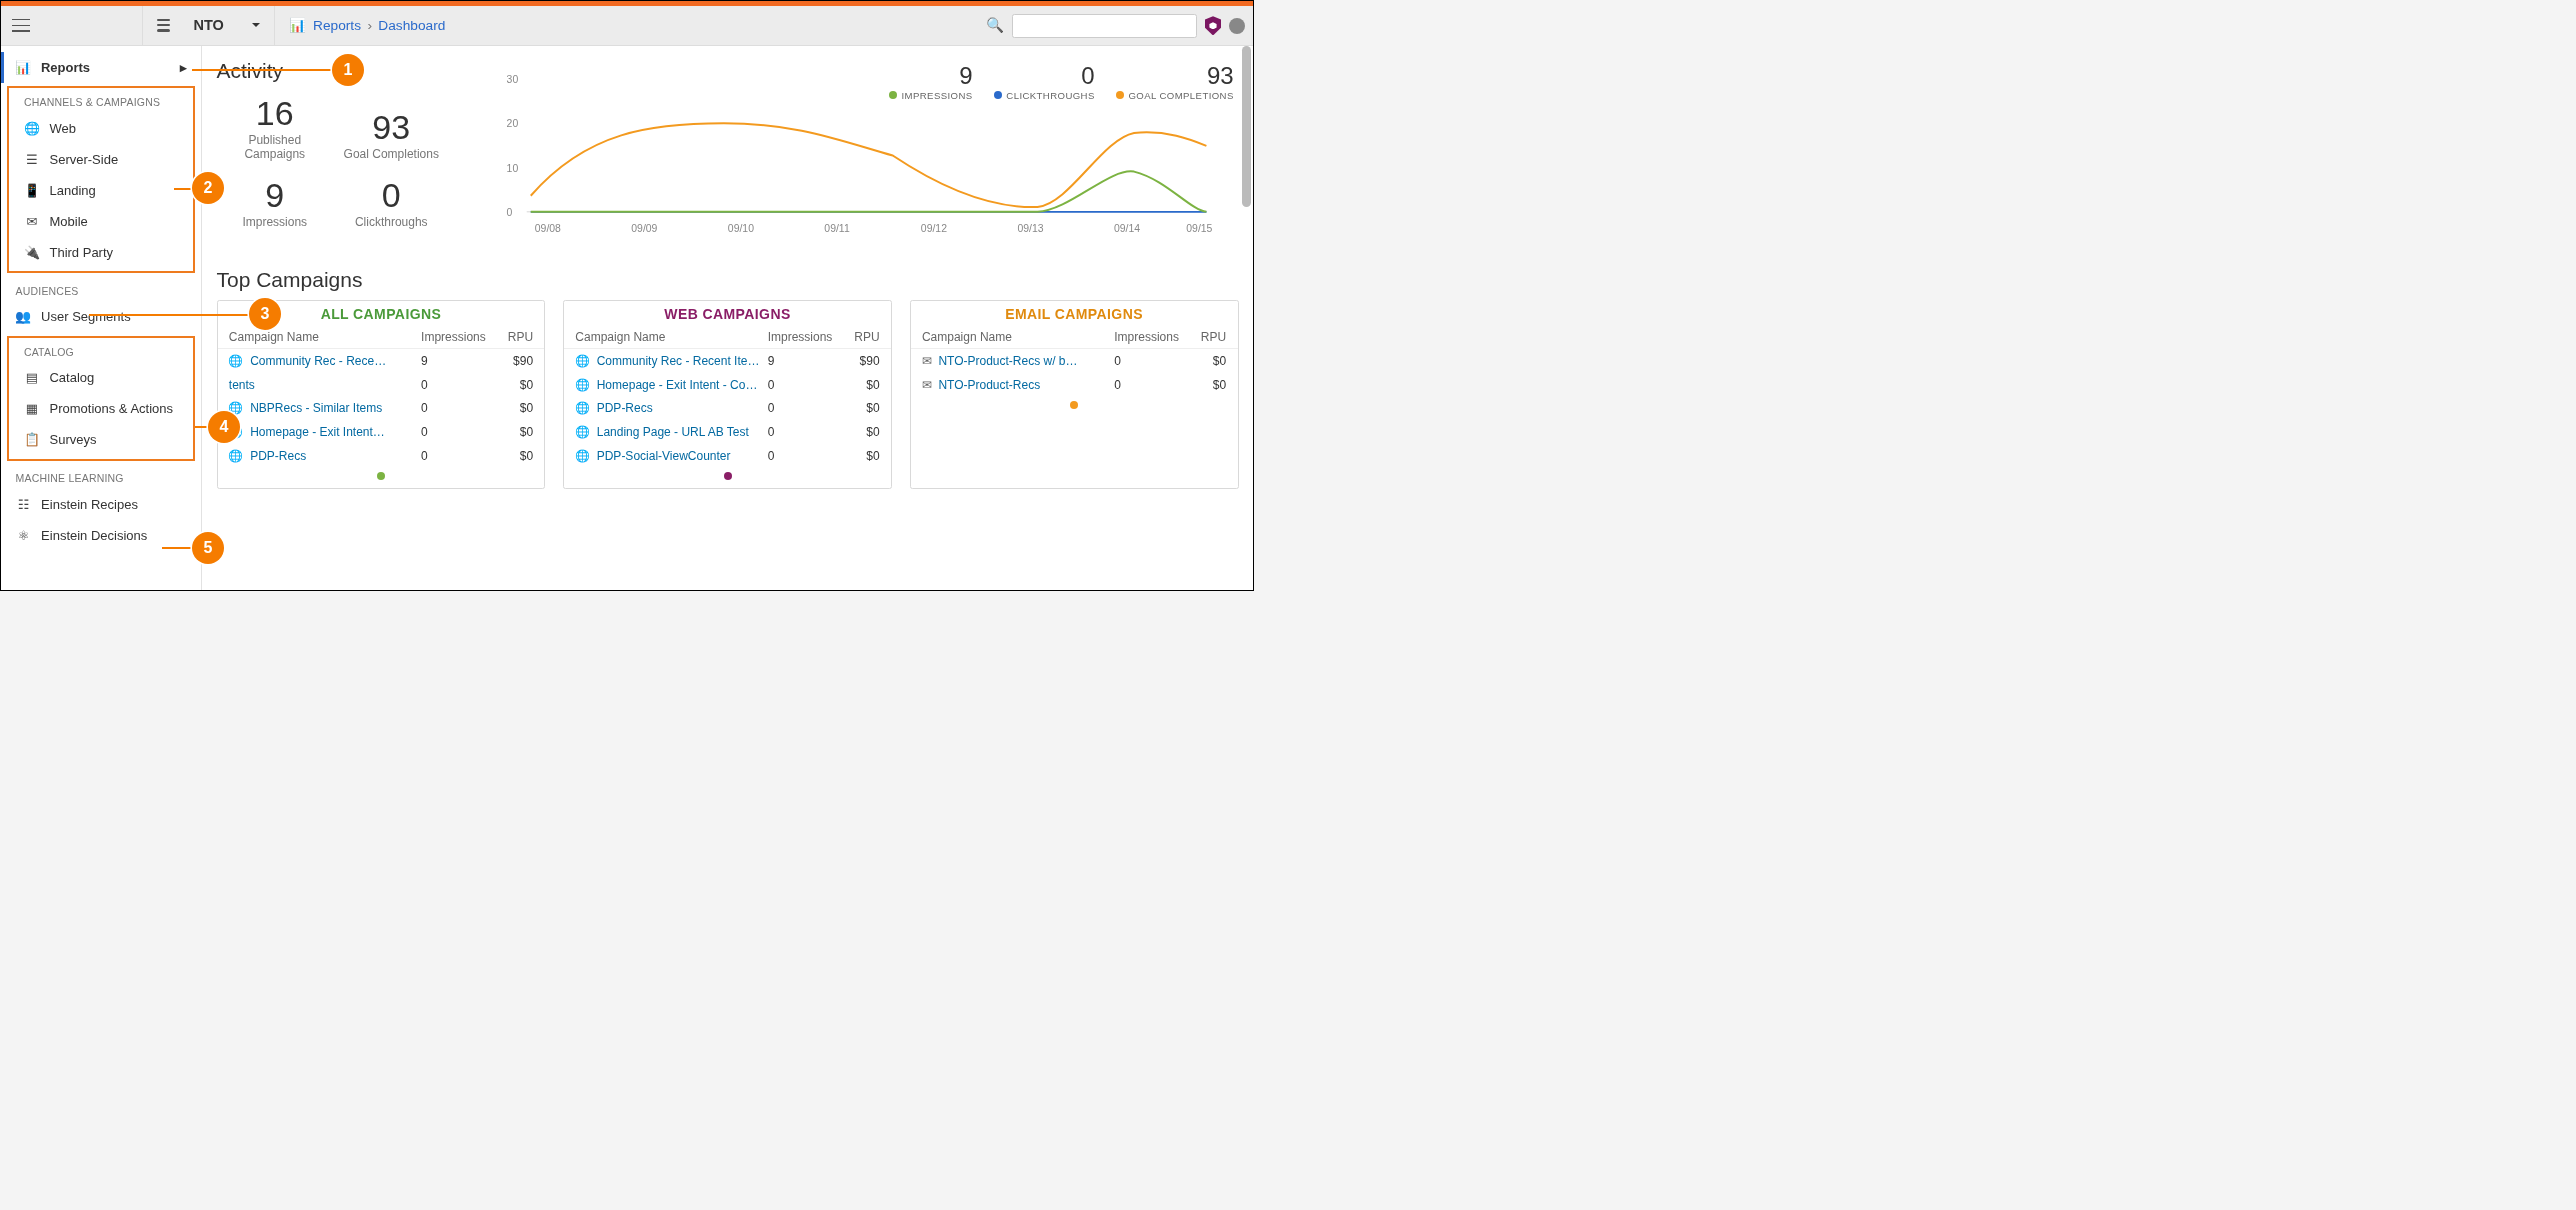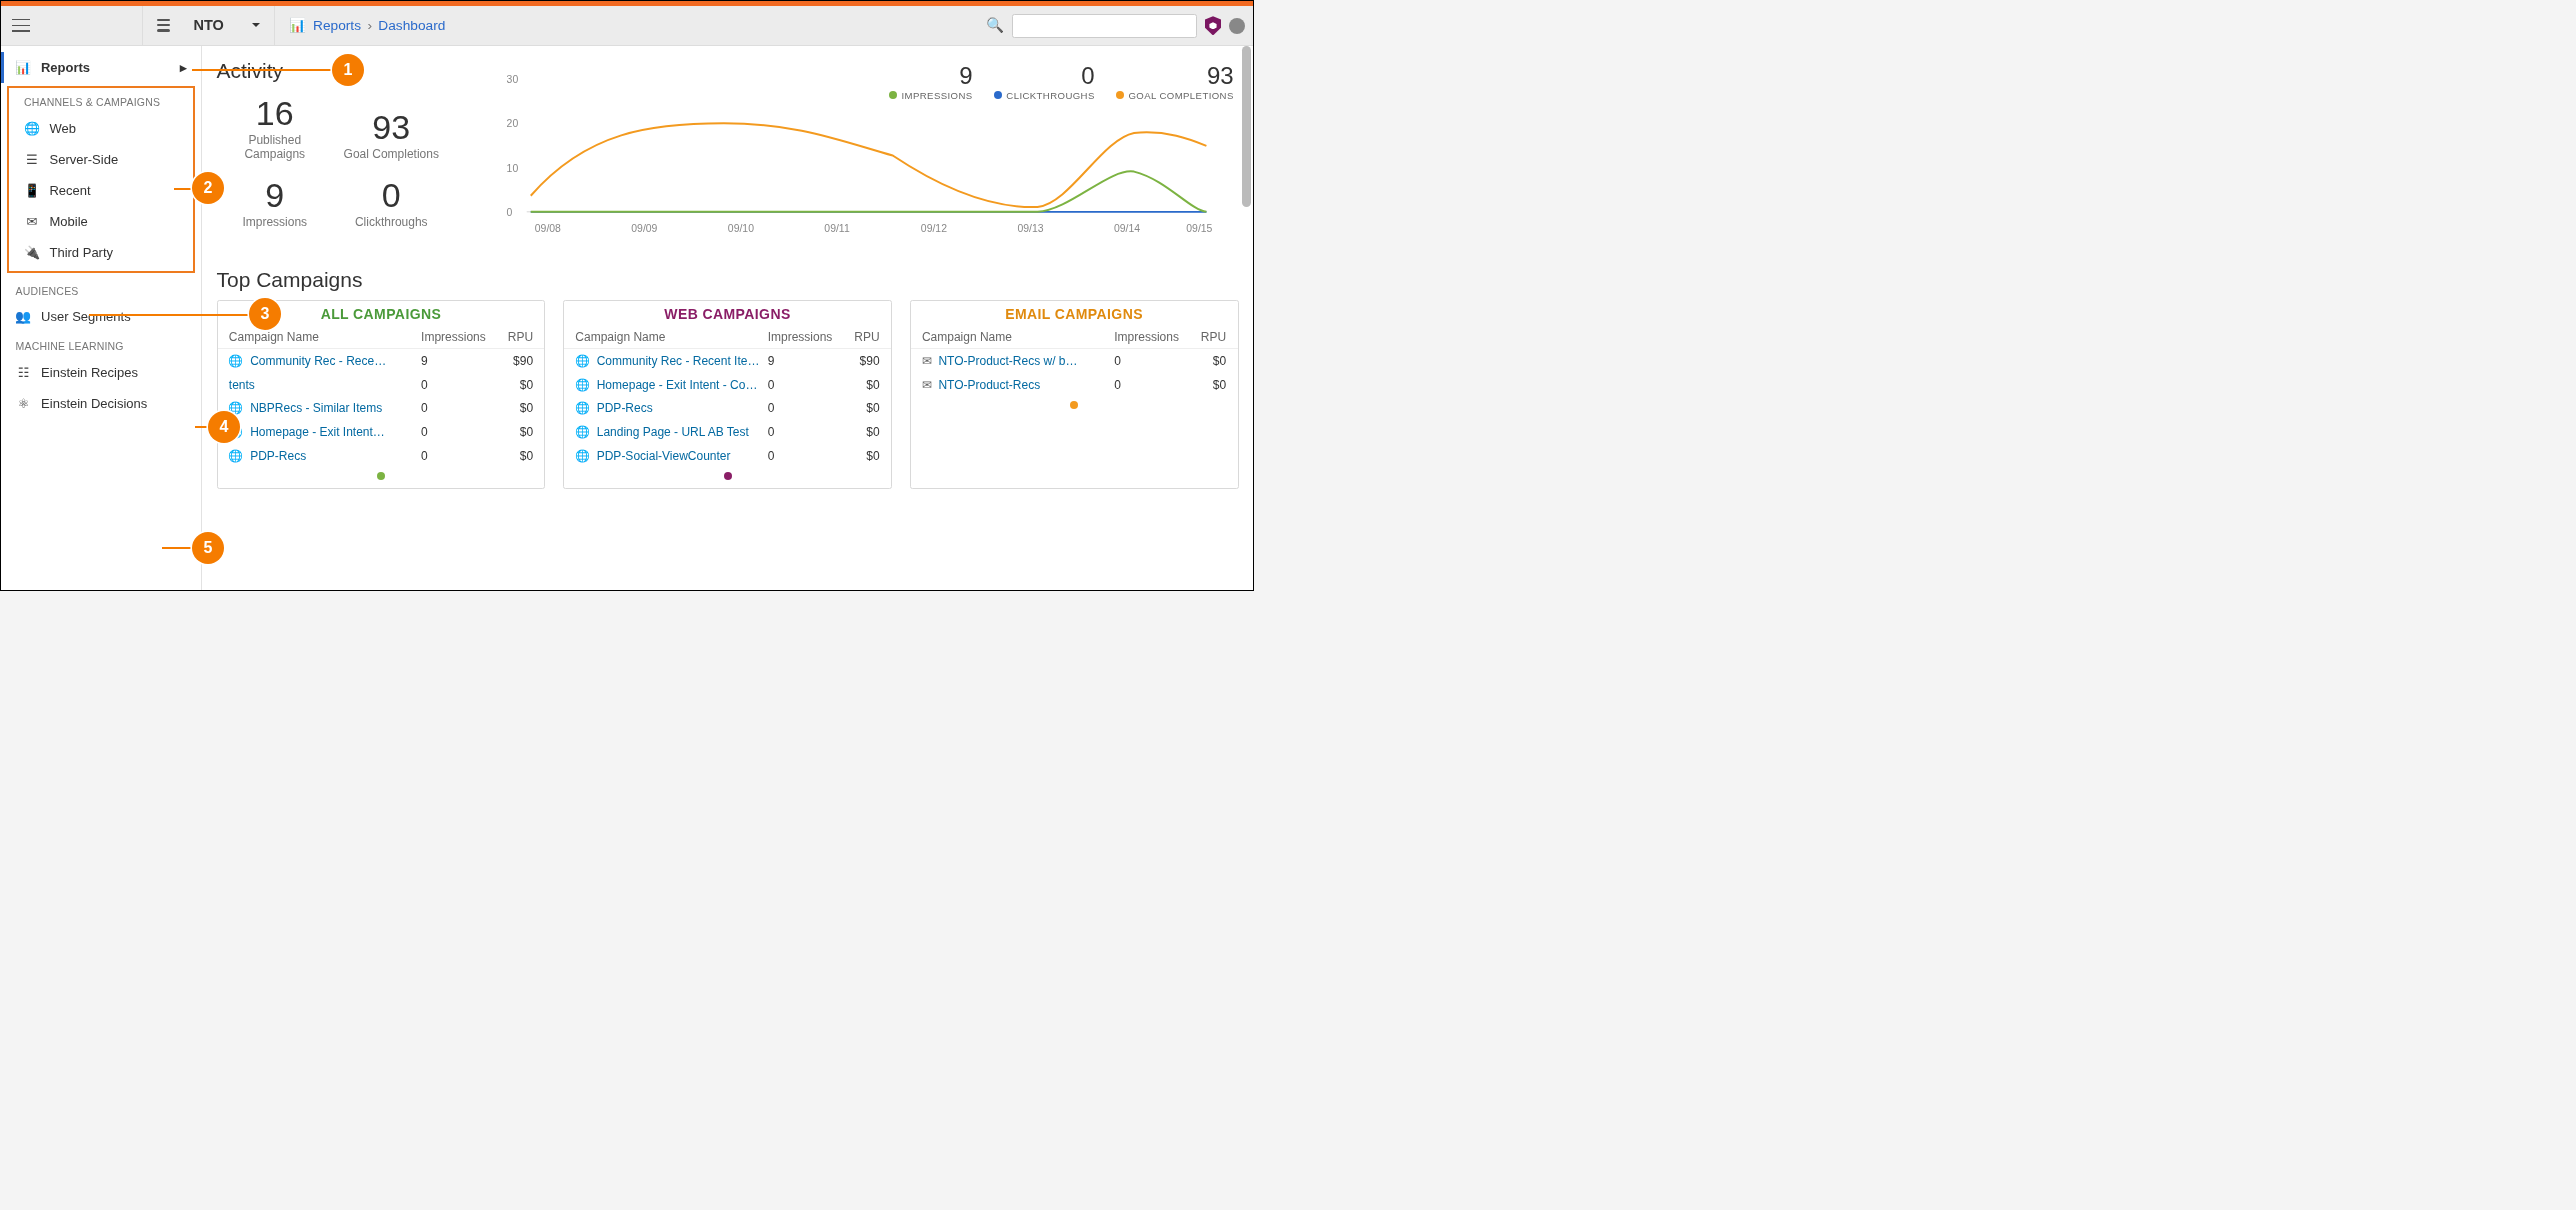--- a/index.html
+++ b/index.html
@@ -123,38 +123,53 @@
         <div class="side-item">
             <span class="ic">🌐</span>
             <span>Web</span>
           </div>
         <div class="side-item">
             <span class="ic">☰</span>
             <span>Server-Side</span>
           </div>
         <div class="side-item">
             <span class="ic">📱</span>
-            <span>Recent</span>
+            <span>Landing</span>
           </div>
         <div class="side-item">
             <span class="ic">✉</span>
             <span>Mobile</span>
           </div>
         <div class="side-item">
             <span class="ic">🔌</span>
             <span>Third Party</span>
           </div>
       </div>
 
       <div class="side-head">AUDIENCES</div>
       <div class="side-item">
           <span class="ic">👥</span>
           <span>User Segments</span>
         </div>
 
+      <div class="callout-box">
+        <div class="side-head">CATALOG</div>
+        <div class="side-item">
+            <span class="ic">▤</span>
+            <span>Catalog</span>
+          </div>
+        <div class="side-item">
+            <span class="ic">▦</span>
+            <span>Promotions &amp; Actions</span>
+          </div>
+        <div class="side-item">
+            <span class="ic">📋</span>
+            <span>Surveys</span>
+          </div>
+      </div>
 
       <div class="side-head">MACHINE LEARNING</div>
       <div class="side-item">
           <span class="ic">☷</span>
           <span>Einstein Recipes</span>
         </div>
       <div class="side-item">
           <span class="ic">⚛</span>
           <span>Einstein Decisions</span>
         </div>

